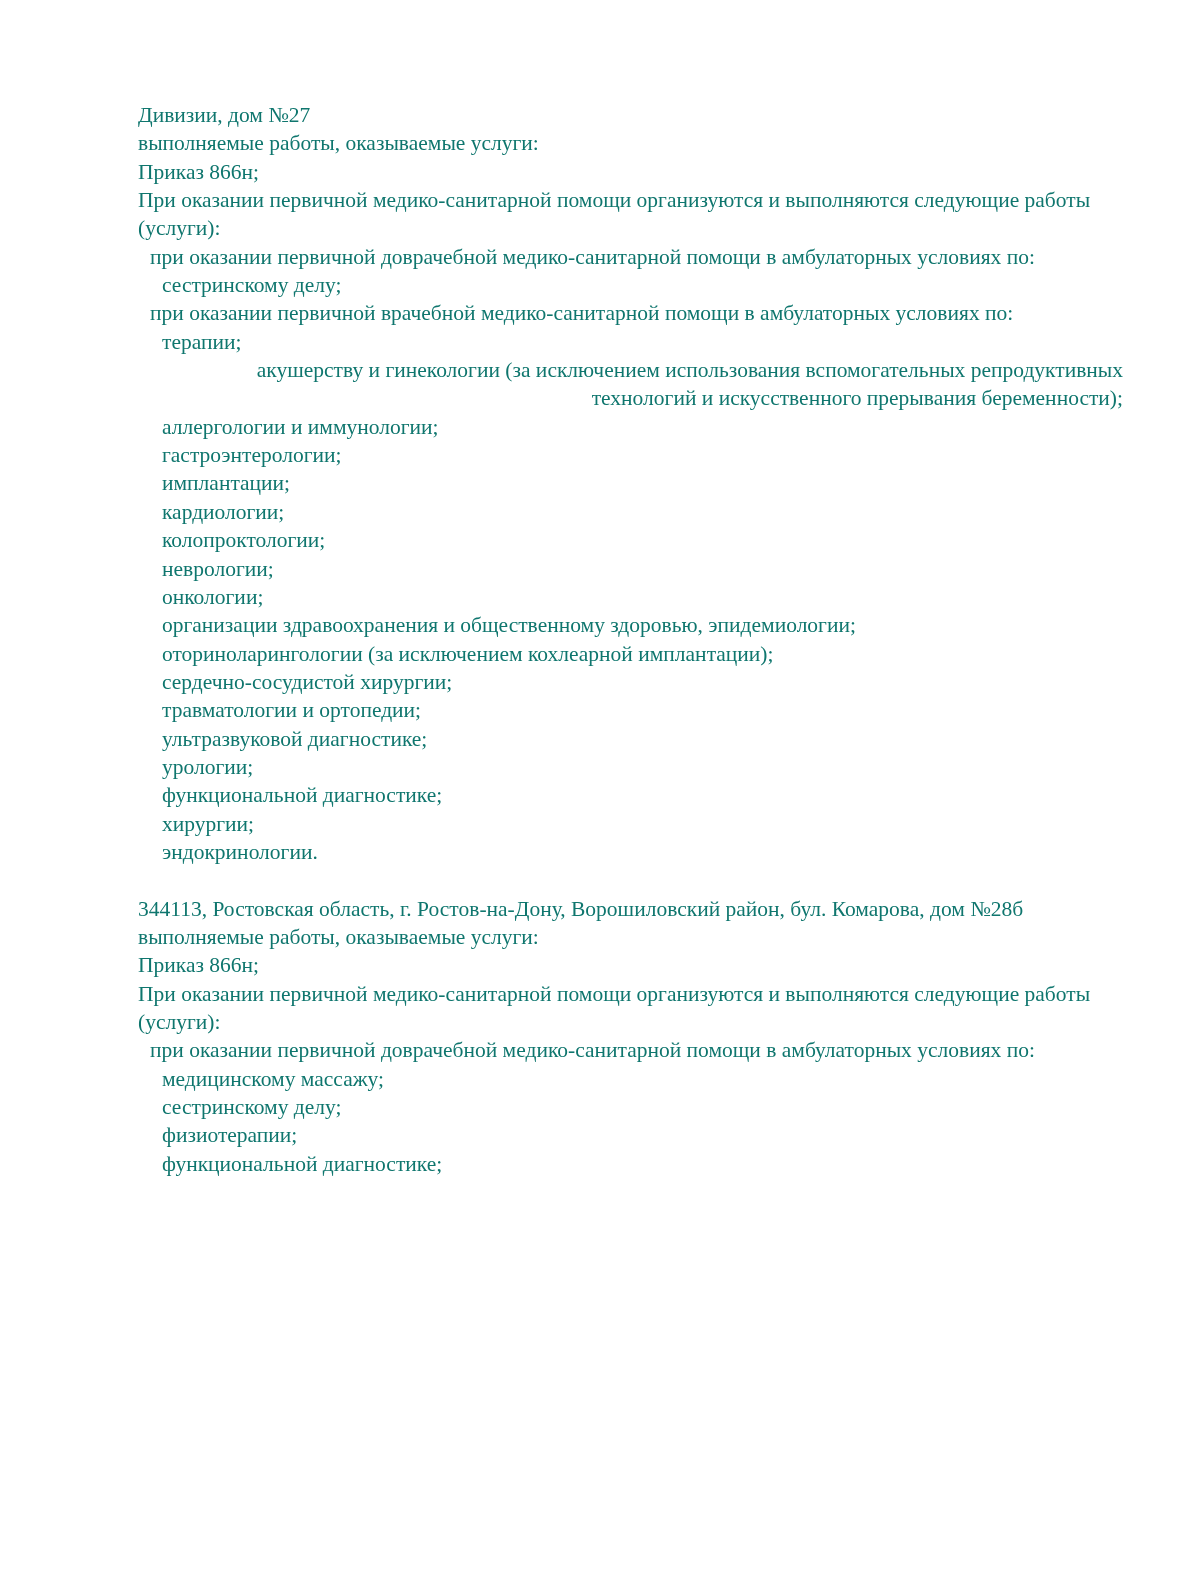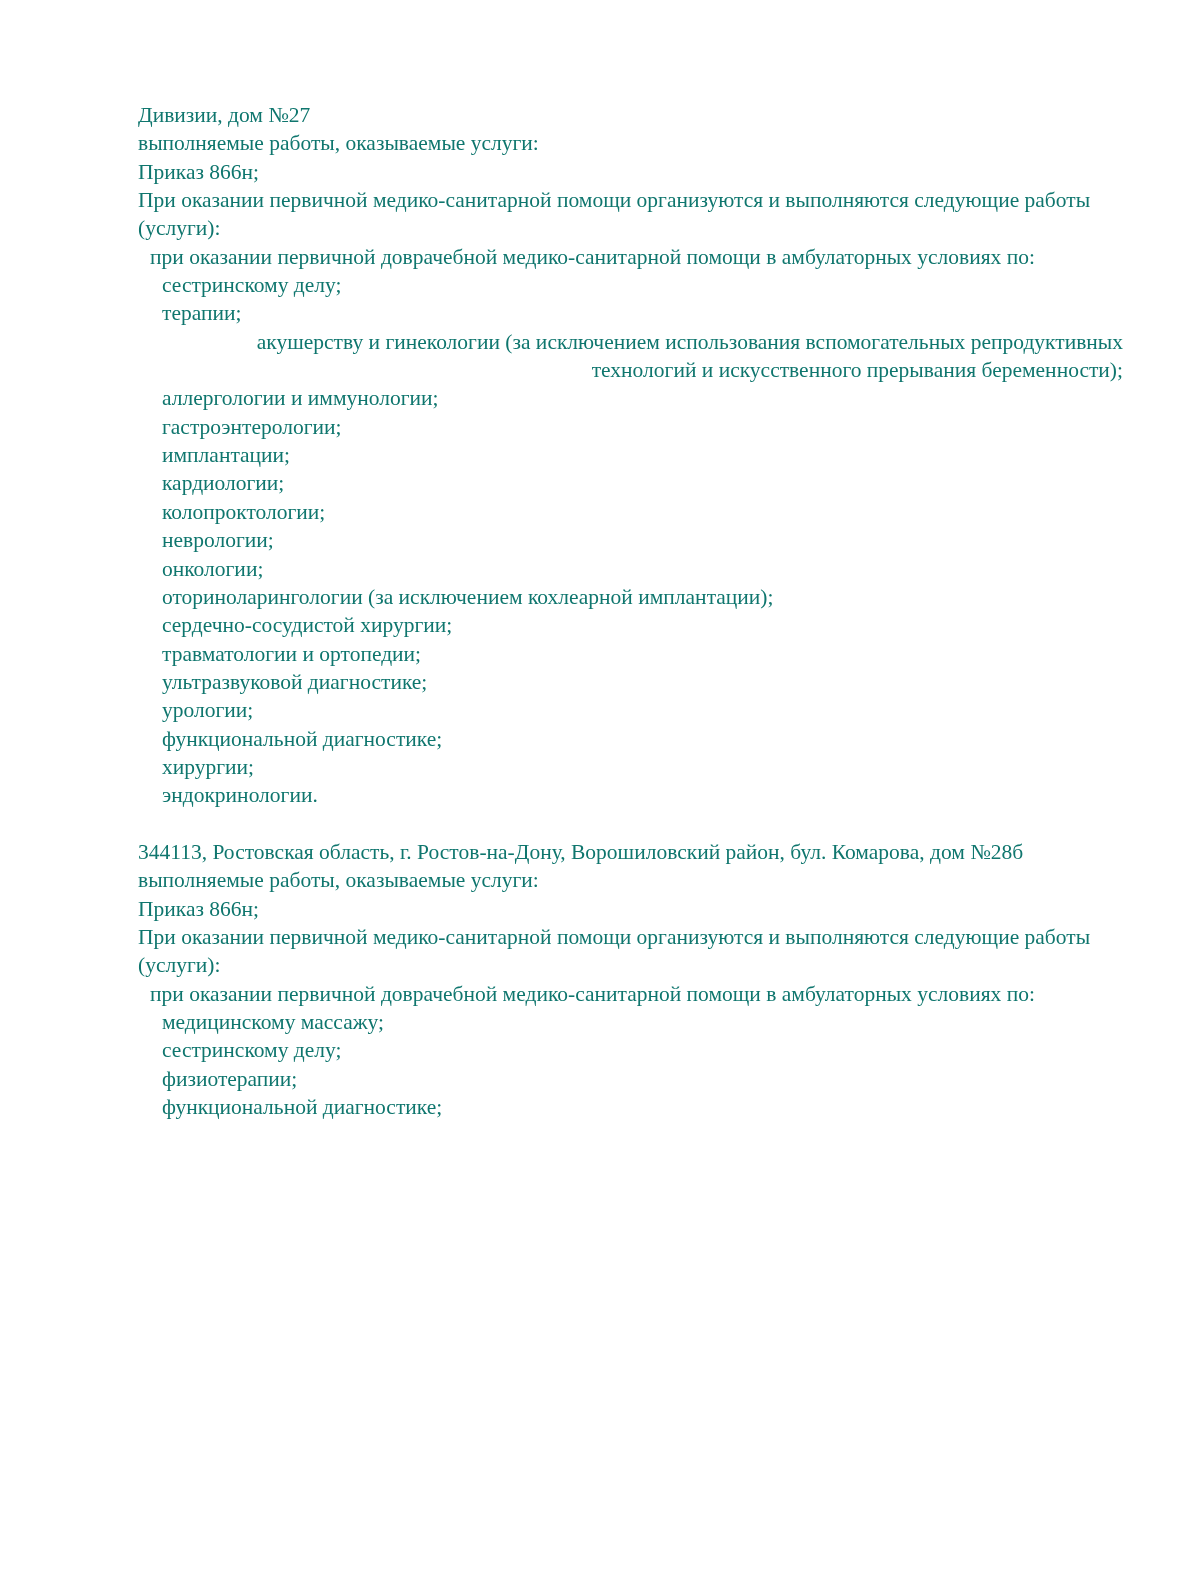--- a/index.html
+++ b/index.html
@@ -41,30 +41,32 @@
 
   <div class="section">
     <span class="line">Дивизии, дом №27</span>
     <span class="line">выполняемые работы, оказываемые услуги:</span>
     <span class="line">Приказ 866н;</span>
     <span class="line">При оказании первичной медико-санитарной помощи организуются и выполняются следующие работы (услуги):</span>
 
     <span class="line ind1-wrap">при оказании первичной доврачебной медико-санитарной помощи в амбулаторных условиях по:</span>
     <span class="line ind2">сестринскому делу;</span>
 
+    <span class="line ind1-wrap">при оказании первичной врачебной медико-санитарной помощи в амбулаторных условиях по:</span>
     <span class="line ind2">терапии;</span>
 
     <span class="line ind2-wrap">акушерству и гинекологии (за исключением использования вспомогательных репродуктивных технологий и искусственного прерывания беременности);</span>
     <span class="line ind2">аллергологии и иммунологии;</span>
     <span class="line ind2">гастроэнтерологии;</span>
     <span class="line ind2">имплантации;</span>
     <span class="line ind2">кардиологии;</span>
     <span class="line ind2">колопроктологии;</span>
     <span class="line ind2">неврологии;</span>
     <span class="line ind2">онкологии;</span>
+    <span class="line ind2">организации здравоохранения и общественному здоровью, эпидемиологии;</span>
     <span class="line ind2">оториноларингологии (за исключением кохлеарной имплантации);</span>
     <span class="line ind2">сердечно-сосудистой хирургии;</span>
     <span class="line ind2">травматологии и ортопедии;</span>
     <span class="line ind2">ультразвуковой диагностике;</span>
     <span class="line ind2">урологии;</span>
     <span class="line ind2">функциональной диагностике;</span>
     <span class="line ind2">хирургии;</span>
     <span class="line ind2">эндокринологии.</span>
   </div>
 

